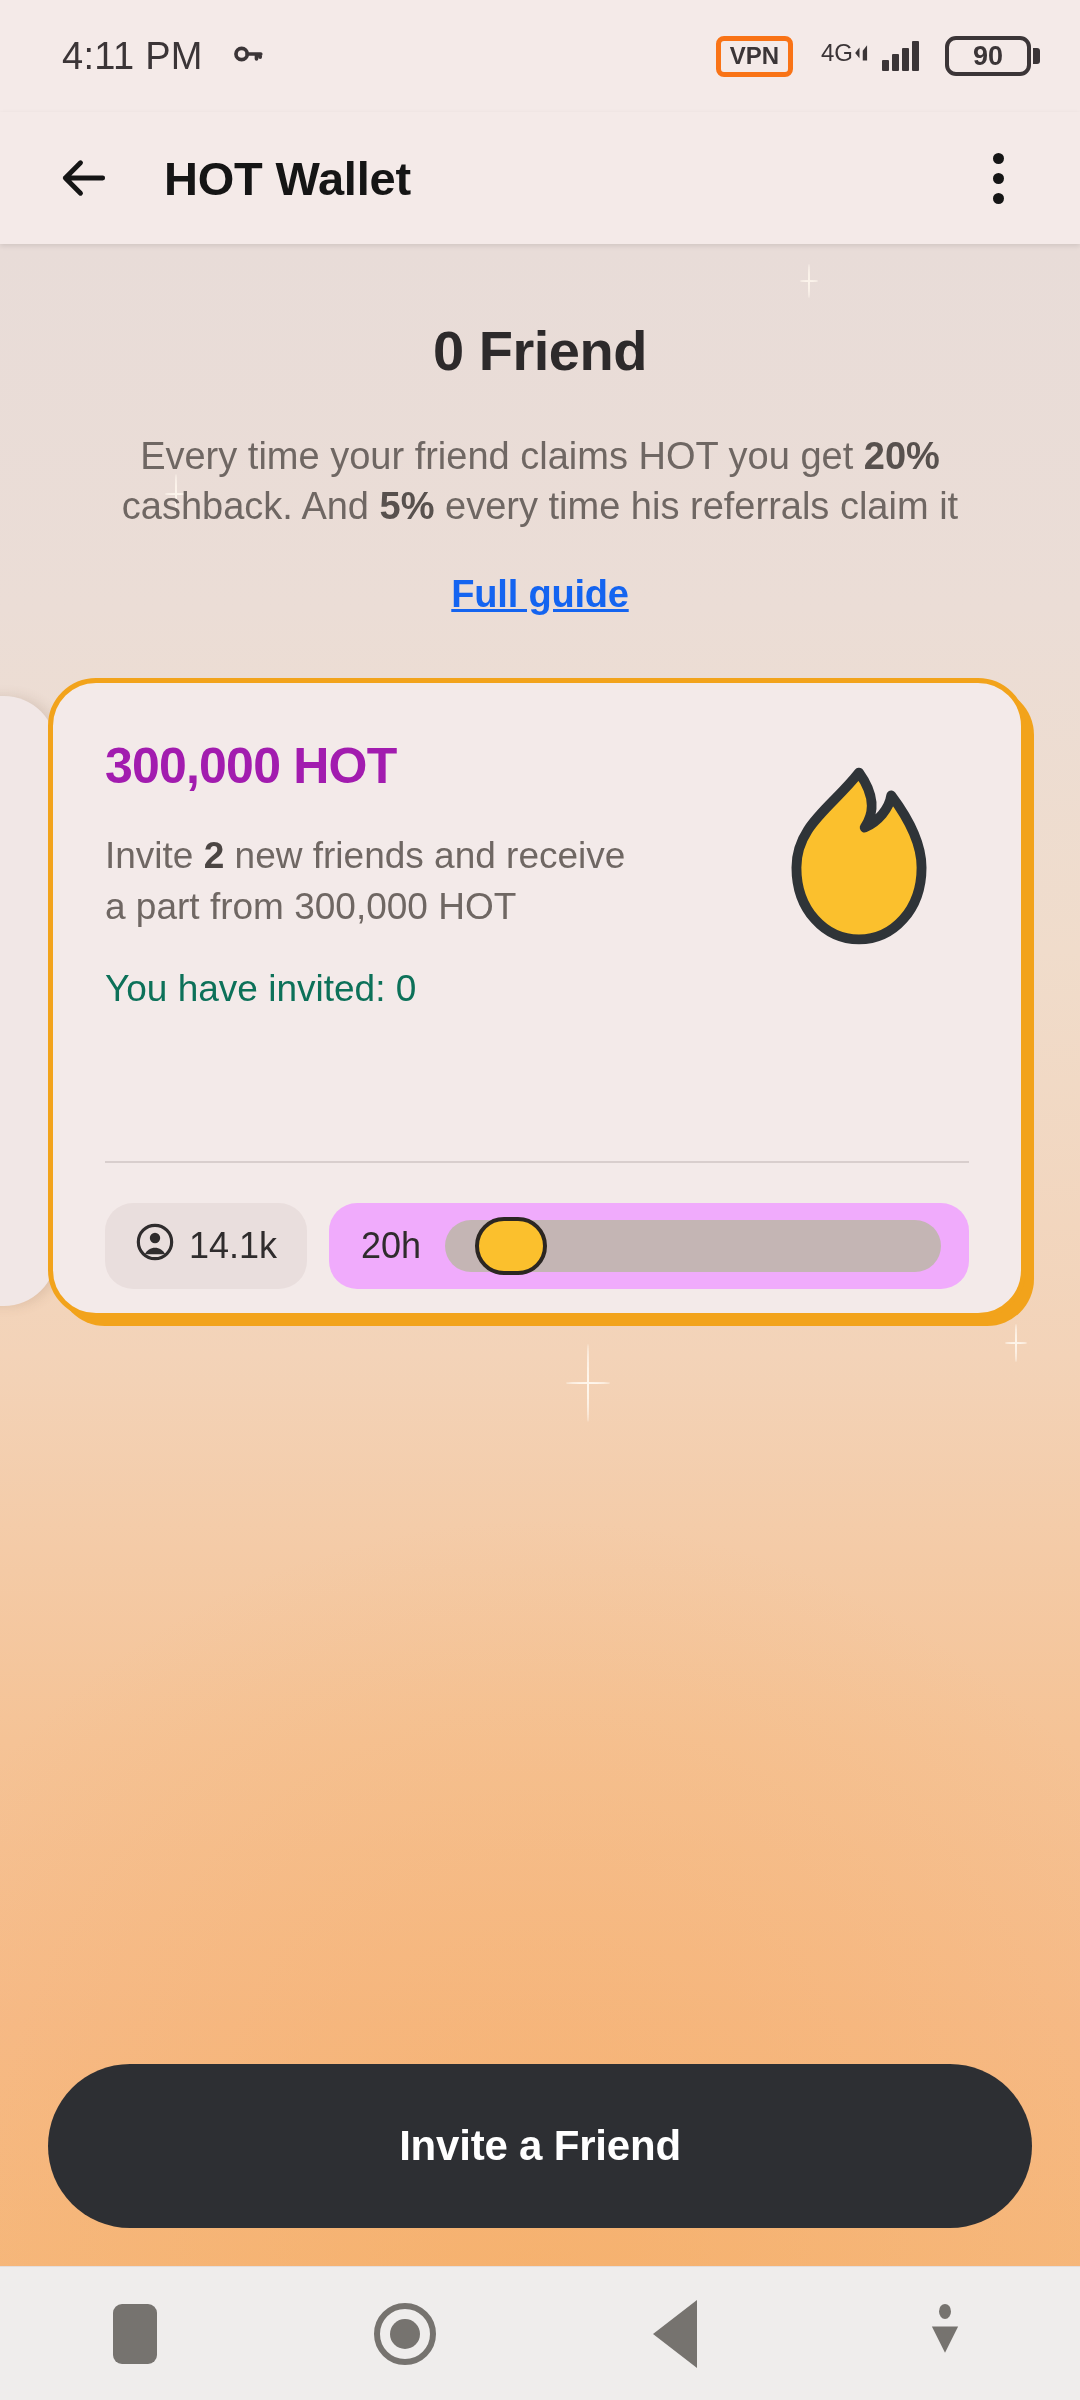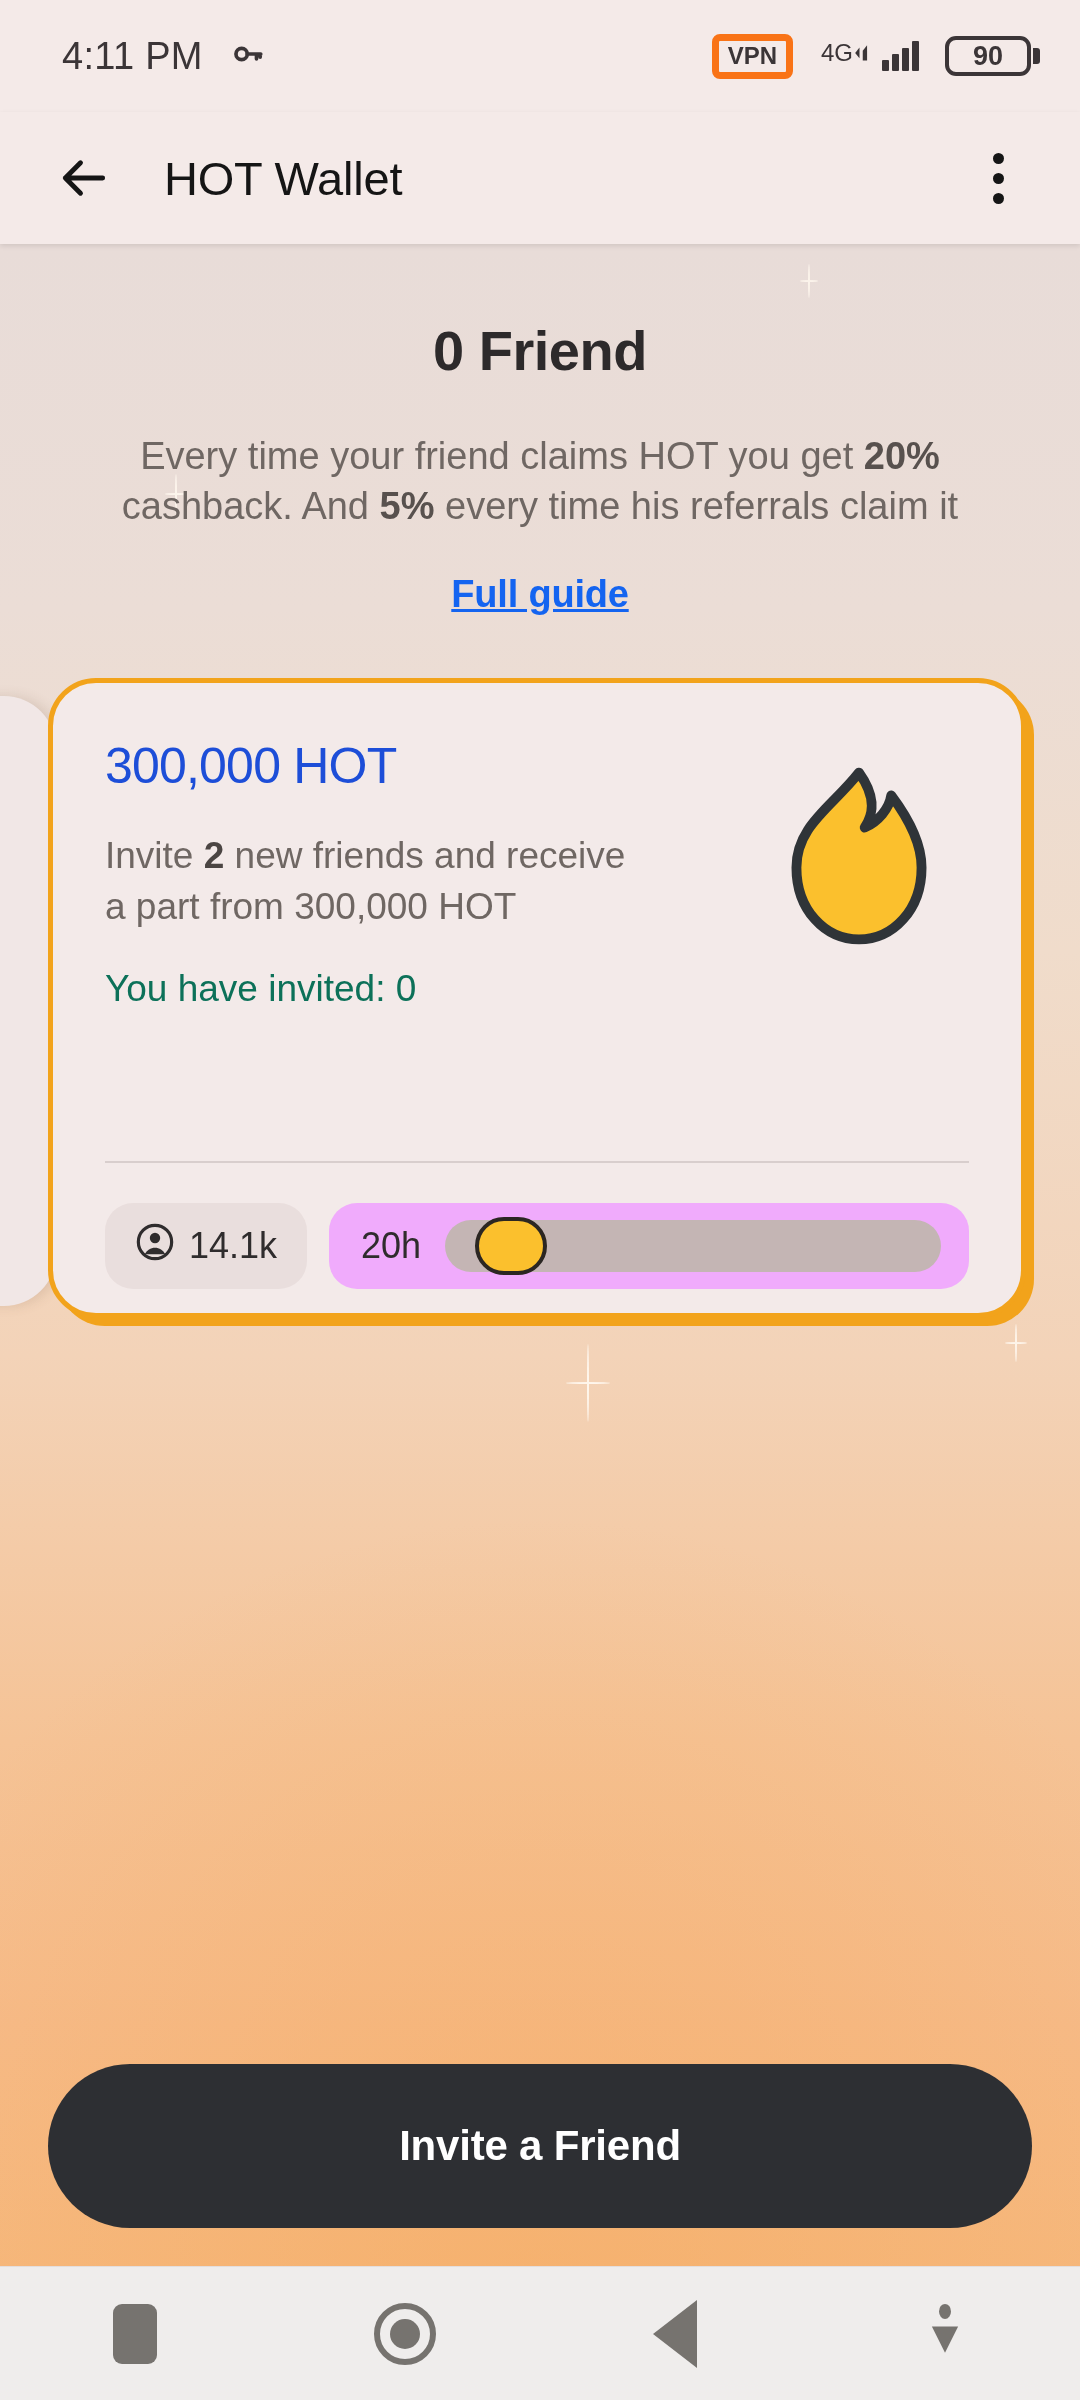--- a/index.html
+++ b/index.html
@@ -15,21 +15,21 @@
   .statusbar {
     height:112px; flex:0 0 112px;
     background:#F4EAE8;
     display:flex; align-items:center; justify-content:space-between;
     padding:0 40px 0 62px;
   }
   .sb-left { display:flex; align-items:center; gap:28px; }
   .sb-time { font-size:38px; color:#3b3537; font-weight:400; letter-spacing:.3px; }
   .sb-right { display:flex; align-items:center; gap:16px; }
   .vpn-badge {
-    border:7px solid #f97316; border-radius:8px;
+    border:5px solid #f97316; border-radius:8px;
     font-size:24px; font-weight:700; color:#3b3537;
     padding:3px 9px 4px; line-height:1;
   }
   .net { display:flex; flex-direction:row; align-items:flex-start; }
   .net-label { font-size:24px; color:#3b3537; line-height:1; margin-bottom:1px; margin-left:12px; }
   .net-row { display:flex; align-items:flex-end; gap:3px; height:30px; }
   .bars { display:flex; align-items:flex-end; gap:3px; height:30px; }
   .bars i { display:block; width:7px; background:#3b3537; border-radius:1px; }
   .bars i:nth-child(1){height:11px;}
   .bars i:nth-child(2){height:17px;}
@@ -51,21 +51,21 @@
   
   .appbar {
     height:132px; flex:0 0 132px;
     background:#F4EAE8;
     display:flex; align-items:center;
     padding:0 46px 0 48px;
     box-shadow:0 2px 5px rgba(0,0,0,.10);
     position:relative; z-index:5;
   }
   .back-btn { width:72px; height:72px; display:flex; align-items:center; justify-content:center; }
-  .appbar-title { font-size:47px; font-weight:400; color:#151515; margin-left:44px; letter-spacing:-.2px; }
+  .appbar-title { font-size:47px; font-weight:700; color:#151515; margin-left:44px; letter-spacing:-.2px; }
   .spacer { flex:1; }
   .kebab { width:72px; height:72px; display:flex; flex-direction:column; align-items:center; justify-content:center; gap:9px; }
   .kebab i { width:11px; height:11px; border-radius:50%; background:#151515; display:block; }
 
   
   .content {
     flex:1; position:relative;
     background:
       radial-gradient(ellipse 120% 70% at 50% 105%, rgba(245,170,95,.55) 0%, rgba(245,170,95,0) 60%),
       linear-gradient(180deg,#E8DCD8 0%, #EBDDD6 18%, #F0DCCB 35%, #F3D3B8 55%, #F5C396 74%, #F6BB89 88%, #F6B97F 100%);
@@ -107,21 +107,21 @@
   .card {
     position:absolute; left:48px; top:0;
     width:978px; height:640px;
     background:#F3EAE9;
     border:5px solid #F2A31B;
     border-radius:48px;
     box-shadow:9px 9px 0 -1px #F2A31B;
     padding:54px 52px 0 52px;
     overflow:hidden;
   }
-  .card-amount { font-size:50px; font-weight:400; color:#1d4ed8; letter-spacing:-.8px; }
+  .card-amount { font-size:50px; font-weight:700; color:#a21caf; letter-spacing:-.8px; }
   .card-desc { margin-top:36px; font-size:37px; line-height:1.36; color:#6f6763; max-width:640px; }
   .card-desc b { color:#4b4543; font-weight:700; }
   .card-invited { margin-top:36px; font-size:37px; font-weight:400; color:#0C7159; }
   .flame-lg { position:absolute; right:78px; top:82px; width:168px; height:182px; }
   .divider { position:absolute; left:52px; right:52px; top:478px; height:2px; background:#d8cecd; }
   .card-footer {
     position:absolute; left:52px; right:52px; top:520px;
     display:flex; align-items:center; gap:22px;
   }
   .pill-stat {

